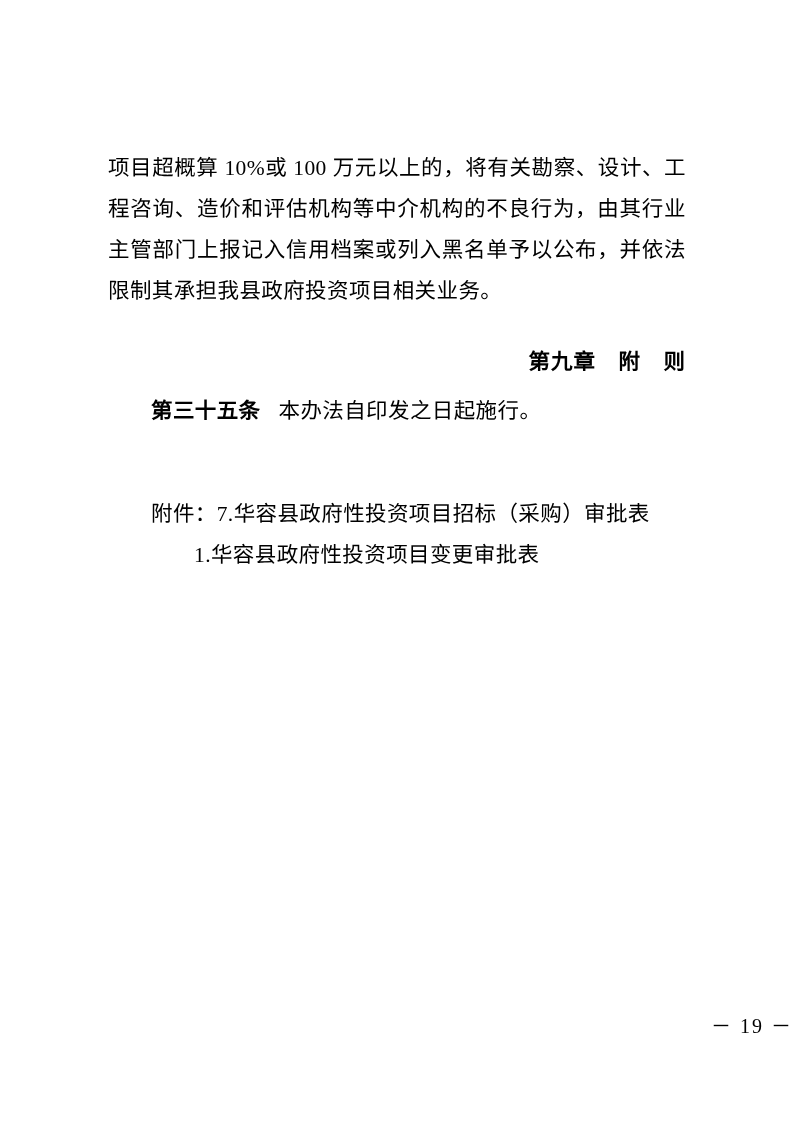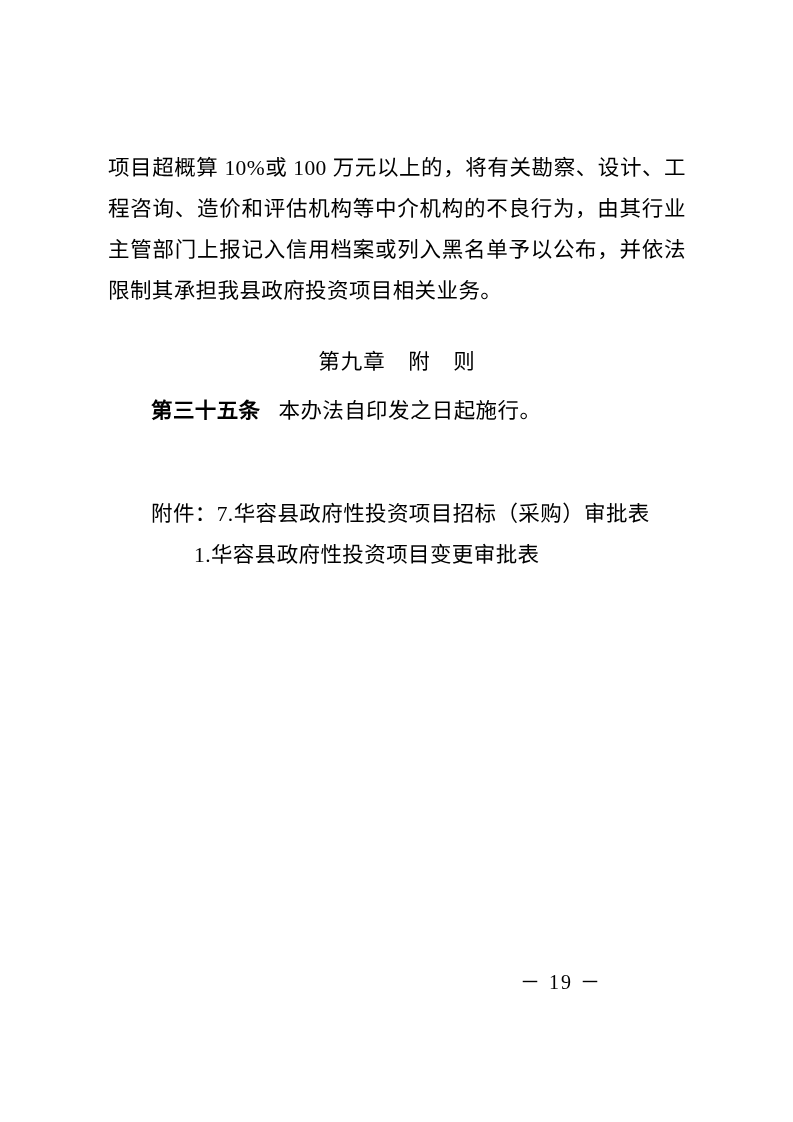--- a/index.html
+++ b/index.html
@@ -36,24 +36,24 @@
     text-align: justify;
     text-justify: inter-ideograph;
     margin: 0;
   }
   .para-indent {
     text-indent: 0;
   }
   .chapter-heading {
     margin: 0;
     padding: 0;
-    text-align: center;
+    text-align: right;
     font-size: 21.5px;
     line-height: 41px;
-    font-weight: normal;
+    font-weight: bold;
     letter-spacing: 1px;
   }
   .spacer-before-heading { height: 30px; }
   .spacer-after-heading { height: 8px; }
   .article {
     margin: 0;
     font-size: 21.5px;
     line-height: 41px;
     text-indent: 43px;
     text-align: justify;
@@ -76,23 +76,23 @@
     line-height: 41px;
     text-indent: 43px;
     letter-spacing: 0.4px;
   }
   .attach-line.second {
     text-indent: 86px;
   }
   .page-number {
     position: absolute;
     left: 0;
-    top: 966px;
+    top: 1010px;
     width: 793px;
-    text-align: left;
+    text-align: right;
     font-size: 20px;
     letter-spacing: 2px;
     color: #000;
   }
   .page-number .pn-inner {
     display: inline-block;
     margin-left: 520px;
   }
 </style>
 </head>

